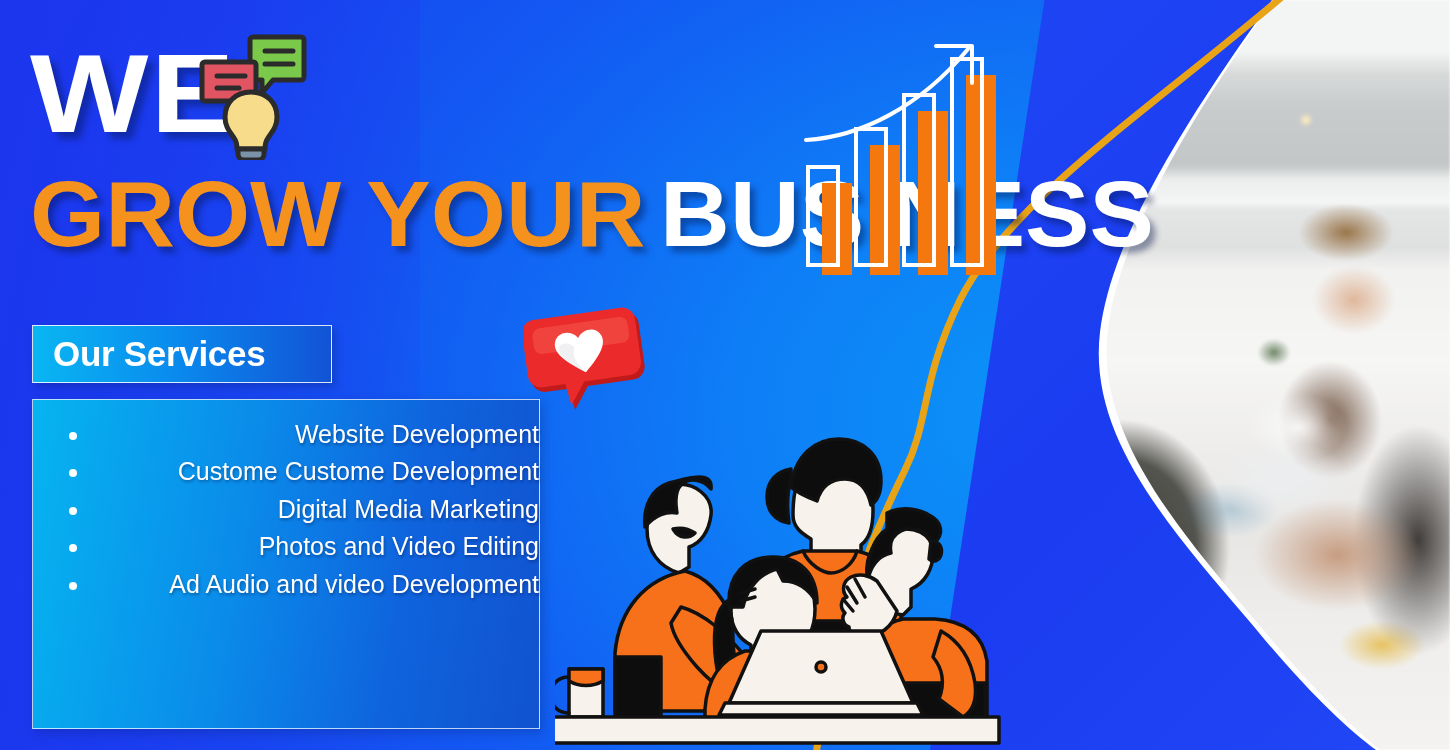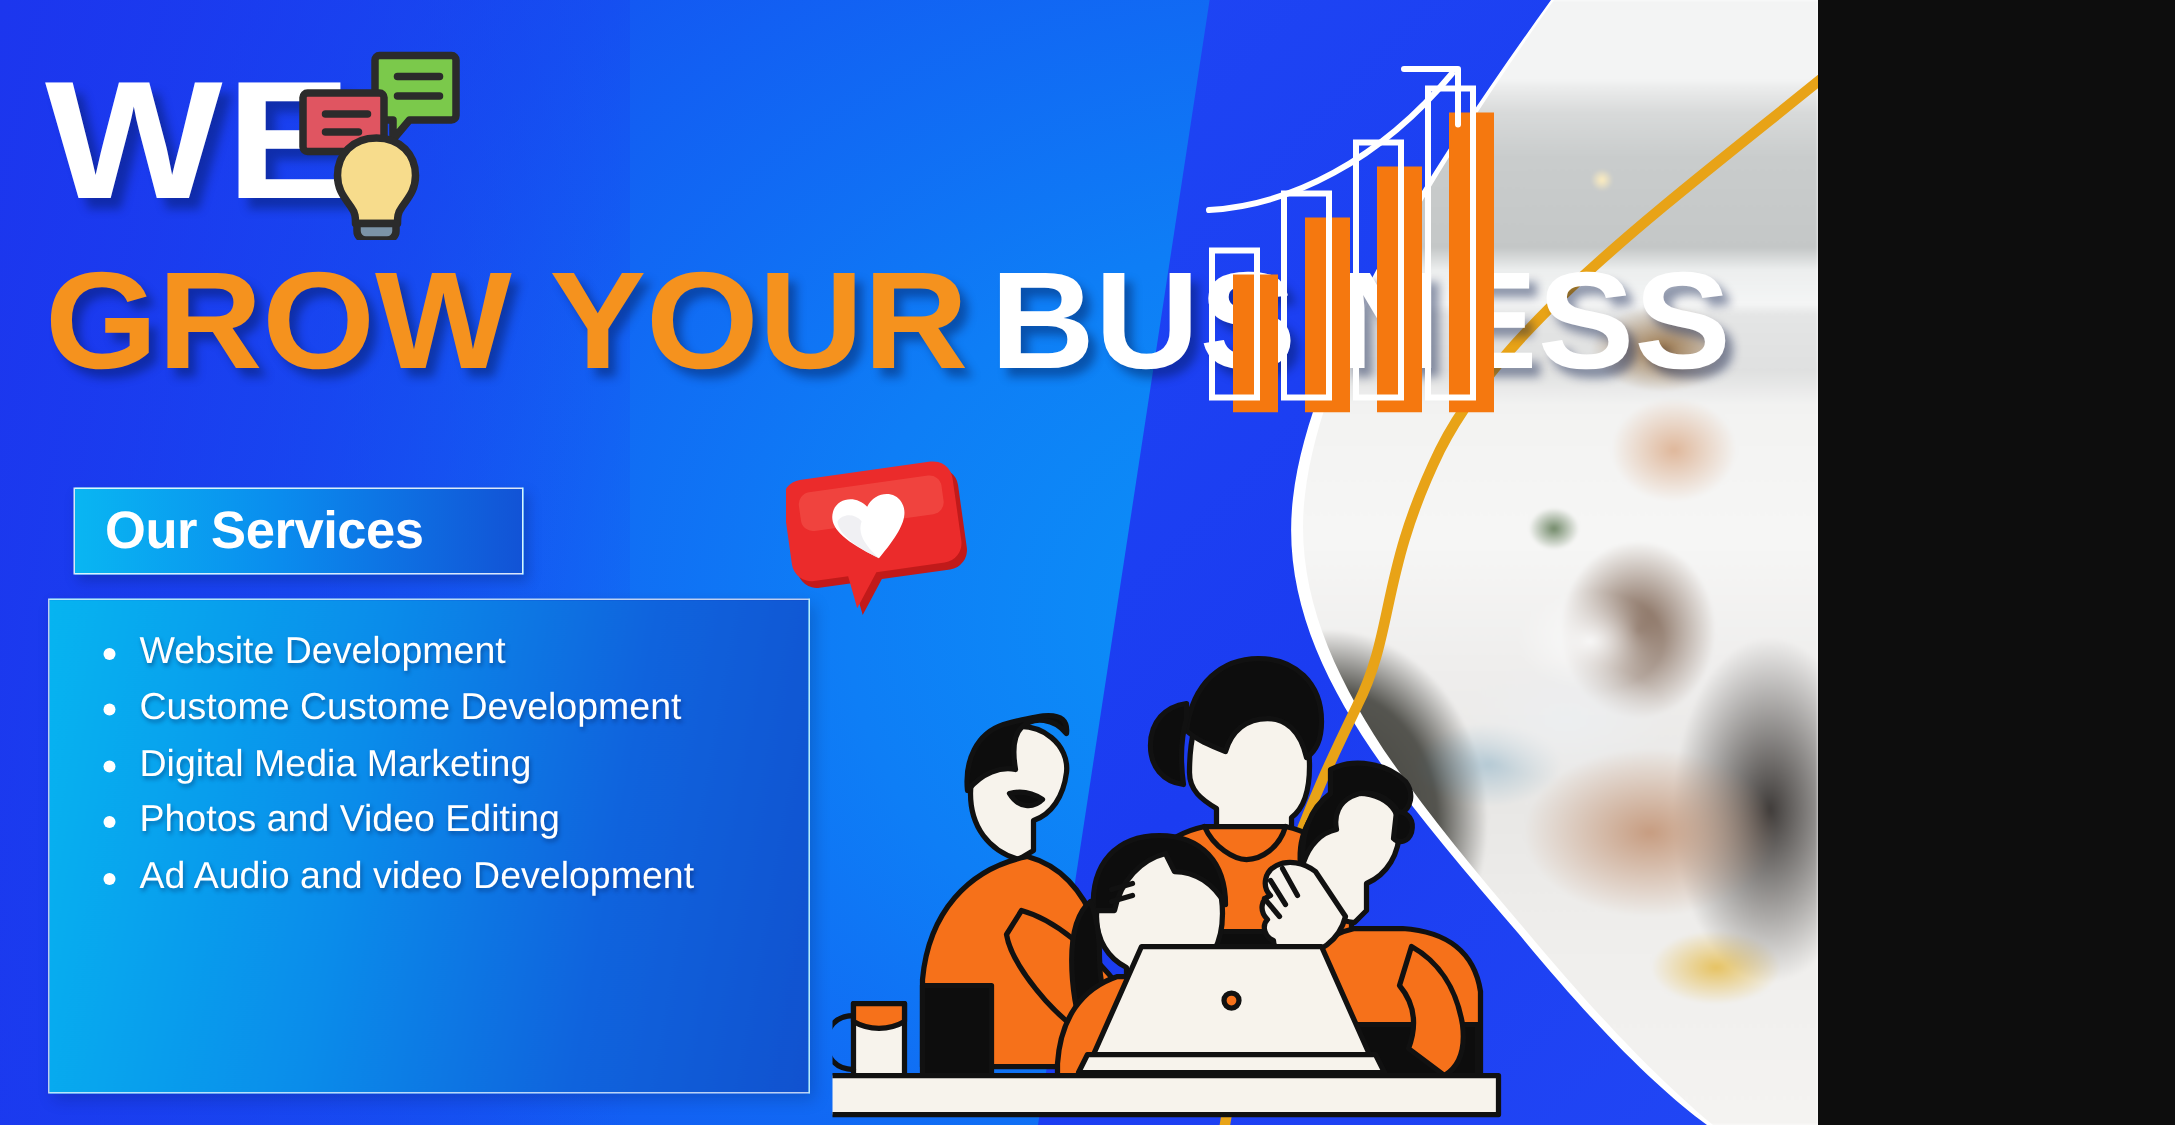--- a/index.html
+++ b/index.html
@@ -1,19 +1,19 @@
 <!DOCTYPE html>
 <html><head>
 <meta charset="utf-8">
 <style>
   html,body{margin:0;padding:0;background:#0d0d0d;}
   *{box-sizing:border-box;}
   .banner{
     position:relative;
-    width:1212px;height:750px;
+    width:1450px;height:750px;
     overflow:hidden;
     font-family:"Liberation Sans", sans-serif;
     background:#1560f0;
   }
   
   .bg-base{
     position:absolute;inset:0;
     background:
       radial-gradient(ellipse 1100px 900px at 72% 55%, #0b93f8 0%, #0e7ef6 28%, #1358f2 62%, #1a3df0 100%);
   }
@@ -92,40 +92,41 @@
     font-weight:700;font-size:92px;line-height:1;
     white-space:nowrap;
     transform:scaleX(1.05);transform-origin:left center;
     text-shadow:5px 6px 6px rgba(0,20,70,0.42);
   }
   .headline .hl-grow{color:#F5921E;}
   .headline .hl-biz{color:#ffffff;margin-left:14px;}
 
   
   .svc-title{
-    position:absolute;left:49px;top:325px;
+    position:absolute;left:32px;top:325px;
     width:300px;height:58px;
     background:linear-gradient(90deg,#09b6f2 0%,#0a8cee 46%,#1253d6 100%);
     border:1.6px solid rgba(255,255,255,0.85);
     display:flex;align-items:center;
     box-shadow:3px 4px 8px rgba(0,20,70,0.25);
   }
   .svc-title span{
     color:#fff;font-size:35px;font-weight:700;
     padding-left:20px;letter-spacing:-0.3px;
   }
 
   
   .svc-box{
     position:absolute;left:32px;top:399px;
     width:508px;height:330px;
     background:linear-gradient(100deg,#06b4f0 0%,#0a8cea 40%,#0f63dd 72%,#1152cf 100%);
     border:1.6px solid rgba(255,255,255,0.72);
     box-shadow:3px 4px 10px rgba(0,20,70,0.22);
     padding:16px 0 0 28px;
+    text-align:right;
   }
   .svc-list{list-style:none;margin:0;padding:0;}
   .svc-list li{
     position:relative;
     color:#ffffff;
     font-size:25px;
     line-height:37.4px;
     padding-left:32px;
     white-space:nowrap;
     text-shadow:1px 2px 3px rgba(0,20,70,0.40);

